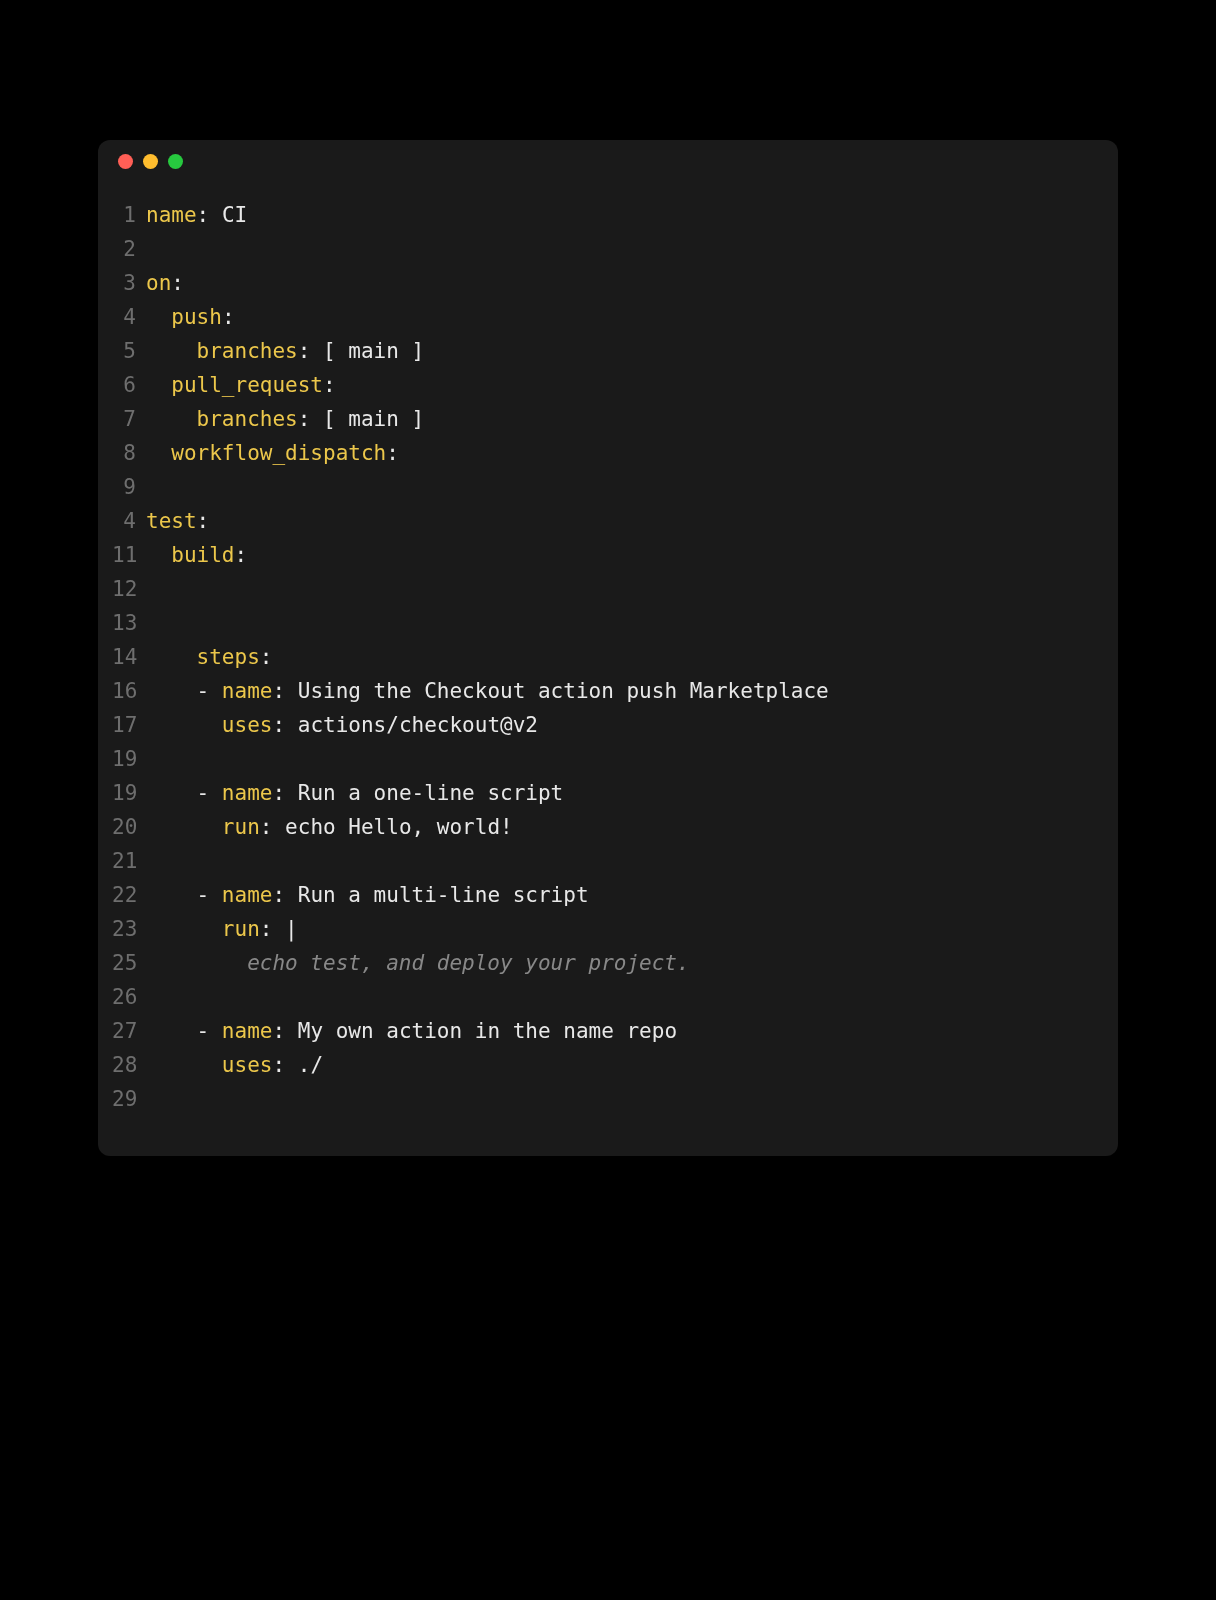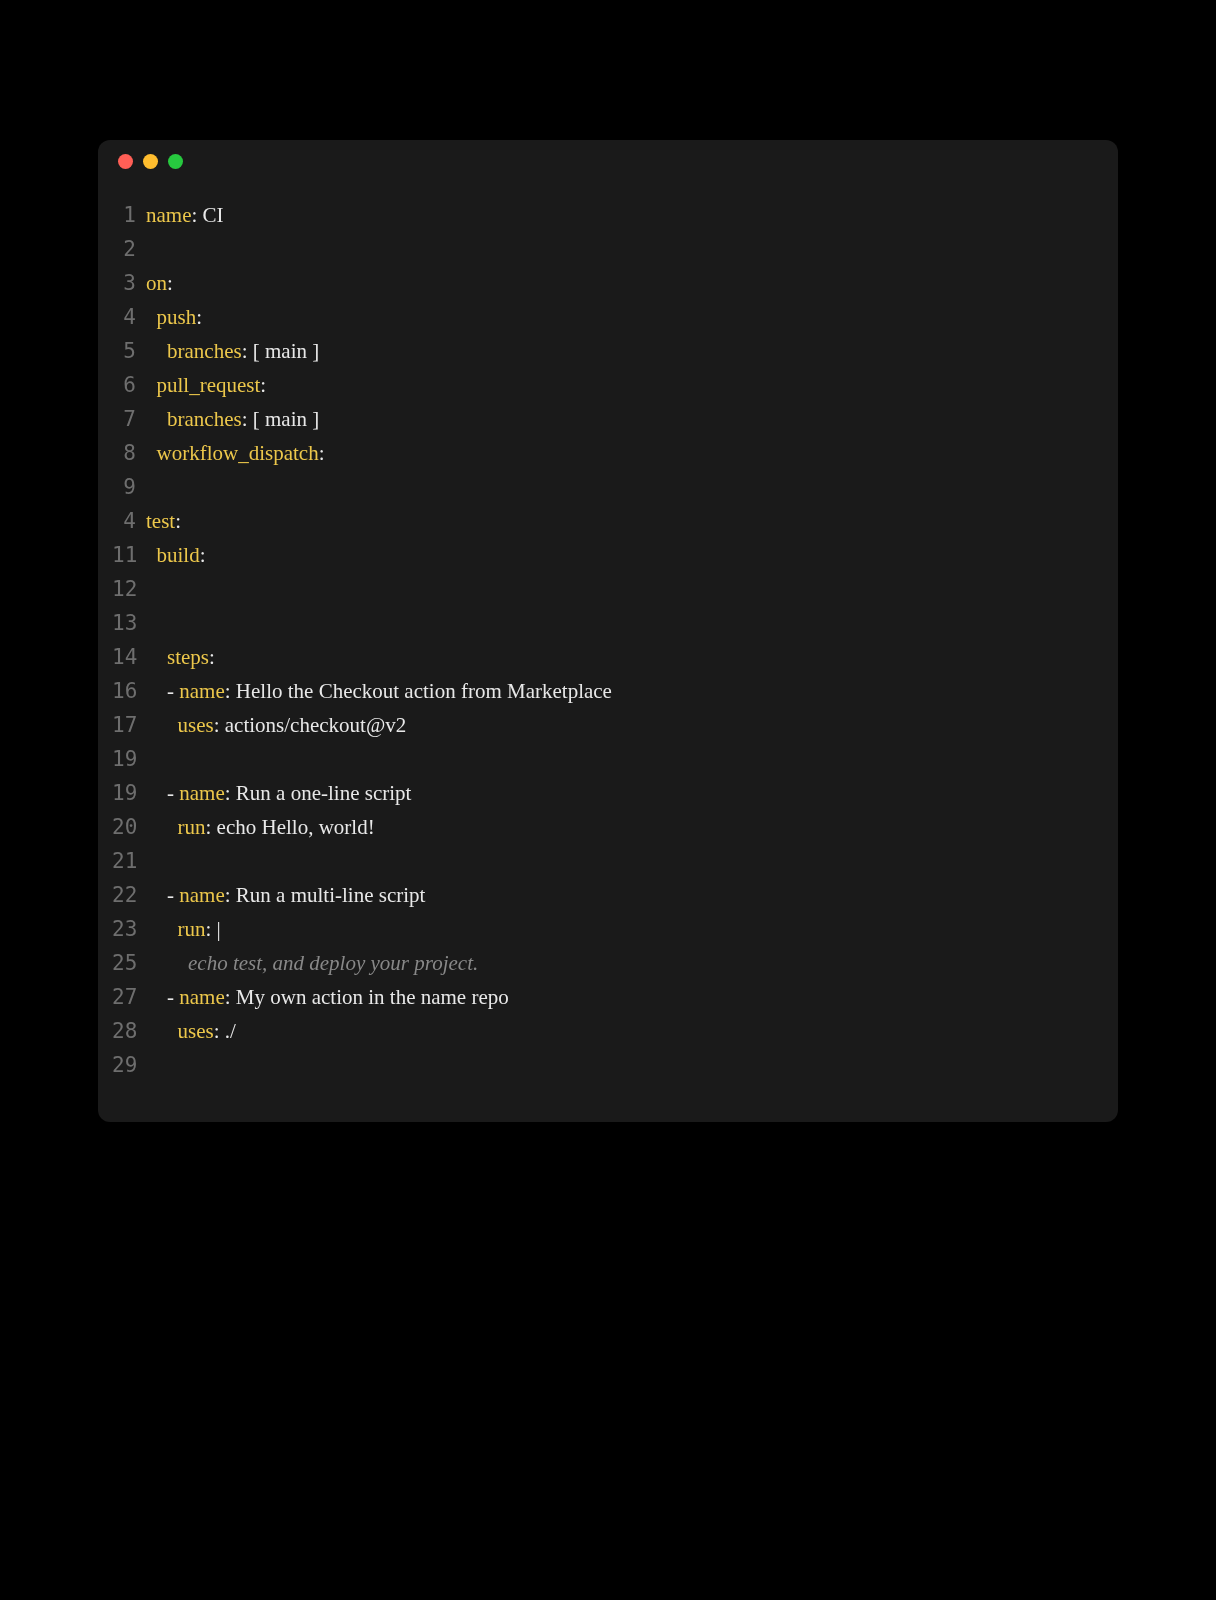--- a/index.html
+++ b/index.html
@@ -47,21 +47,21 @@
   }
   .gutter {
     width: 34px;
     text-align: right;
     color: #6e6e6e;
     padding-right: 10px;
     font-weight: 400;
     user-select: none;
     flex-shrink: 0;
   }
-  .code   { color: #e8e8e8; font-family: Liberation Serif, serif; }
+  .code   { color: #e8e8e8; }
   .key    { color: #ecc74b; }
   .punct  { color: #e8e8e8; }
   .val    { color: #e8e8e8; }
   .comment{ color: #888; font-style: italic; }
   .dash   { color: #e8e8e8; }
 </style>
 </head>
 <body>
 
 <div class="window">
@@ -78,26 +78,27 @@
       <div class="line"><span class="gutter">5</span><span class="code"><span class="val">    </span><span class="key">branches</span><span class="punct">:</span><span class="val"> [ main ]</span></span></div>
       <div class="line"><span class="gutter">6</span><span class="code"><span class="val">  </span><span class="key">pull_request</span><span class="punct">:</span></span></div>
       <div class="line"><span class="gutter">7</span><span class="code"><span class="val">    </span><span class="key">branches</span><span class="punct">:</span><span class="val"> [ main ]</span></span></div>
       <div class="line"><span class="gutter">8</span><span class="code"><span class="val">  </span><span class="key">workflow_dispatch</span><span class="punct">:</span></span></div>
       <div class="line"><span class="gutter">9</span><span class="code">&nbsp;</span></div>
       <div class="line"><span class="gutter">4</span><span class="code"><span class="key">test</span><span class="punct">:</span></span></div>
       <div class="line"><span class="gutter">11</span><span class="code"><span class="val">  </span><span class="key">build</span><span class="punct">:</span></span></div>
       <div class="line"><span class="gutter">12</span></div>
       <div class="line"><span class="gutter">13</span><span class="code">&nbsp;</span></div>
       <div class="line"><span class="gutter">14</span><span class="code"><span class="val">    </span><span class="key">steps</span><span class="punct">:</span></span></div>
-      <div class="line"><span class="gutter">16</span><span class="code"><span class="dash">    - </span><span class="key">name</span><span class="punct">:</span><span class="val"> Hello the Checkout action from Marketplace</span></span></div>
+      <div class="line"><span class="gutter">16</span><span class="code"><span class="dash">    - </span><span class="key">name</span><span class="punct">:</span><span class="val"> Using the Checkout action push Marketplace</span></span></div>
       <div class="line"><span class="gutter">17</span><span class="code"><span class="val">      </span><span class="key">uses</span><span class="punct">:</span><span class="val"> actions/checkout@v2</span></span></div>
       <div class="line"><span class="gutter">19</span><span class="code">&nbsp;</span></div>
       <div class="line"><span class="gutter">19</span><span class="code"><span class="dash">    - </span><span class="key">name</span><span class="punct">:</span><span class="val"> Run a one-line script</span></span></div>
       <div class="line"><span class="gutter">20</span><span class="code"><span class="val">      </span><span class="key">run</span><span class="punct">:</span><span class="val"> echo Hello, world!</span></span></div>
       <div class="line"><span class="gutter">21</span><span class="code">&nbsp;</span></div>
       <div class="line"><span class="gutter">22</span><span class="code"><span class="dash">    - </span><span class="key">name</span><span class="punct">:</span><span class="val"> Run a multi-line script</span></span></div>
       <div class="line"><span class="gutter">23</span><span class="code"><span class="val">      </span><span class="key">run</span><span class="punct">:</span><span class="val"> |</span></span></div>
       <div class="line"><span class="gutter">25</span><span class="code"><span class="comment">        echo test, and deploy your project.</span></span></div>
+      <div class="line"><span class="gutter">26</span><span class="code">&nbsp;</span></div>
       <div class="line"><span class="gutter">27</span><span class="code"><span class="dash">    - </span><span class="key">name</span><span class="punct">:</span><span class="val"> My own action in the name repo</span></span></div>
       <div class="line"><span class="gutter">28</span><span class="code"><span class="val">      </span><span class="key">uses</span><span class="punct">:</span><span class="val"> ./</span></span></div>
       <div class="line"><span class="gutter">29</span><span class="code">&nbsp;</span></div>
     </div>
 </div>
 
 </body></html>

